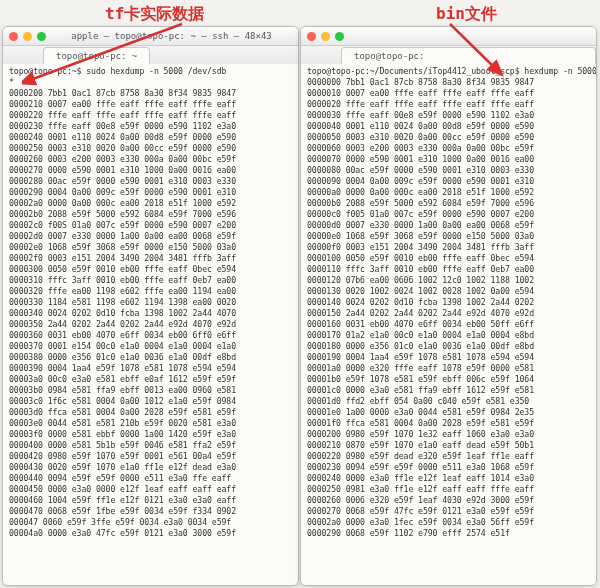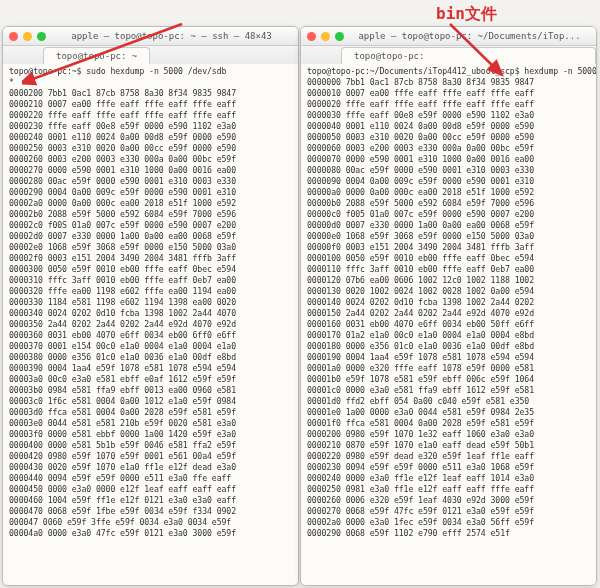--- a/index.html
+++ b/index.html
@@ -18,20 +18,21 @@
   .dot.g{background:#28c840}
   .title{flex:1;text-align:center;font-size:9px;color:#555}
   .tabbar{height:18px;background:linear-gradient(#f5f5f5,#eaeaea);border-bottom:1px solid #ccc;display:flex;align-items:flex-end;padding-left:40px}
   .tab{height:16px;background:#fcfbf8;border:1px solid #c9c9c9;border-bottom:none;border-radius:4px 4px 0 0;padding:0 12px;font-size:9px;color:#555;line-height:16px}
   .content{position:absolute;top:37px;bottom:0;left:0;right:0;background:#fcfbf8;padding:2px 6px;overflow:hidden;white-space:pre;line-height:11px;letter-spacing:-0.1px;font-size:8.2px;color:#333}
 </style>
 </head>
 <body>
 
 <div class="stage">
+  <div class="label left">tf卡实际数据</div>
   <div class="label right">bin文件</div>
 
   <svg class="arrow" style="left:22px;top:18px" width="170" height="70">
     <defs>
         <marker id="ah1" markerWidth="8" markerHeight="8" refX="2" refY="3" orient="auto">
           <path d="M0,0 L0,6 L7,3 z" fill="#d93131"></path>
         </marker>
       </defs>
     <line x1="160" y1="6" x2="8" y2="62" stroke="#d93131" stroke-width="2.5" marker-end="url(#ah1)"></line>
   </svg>
@@ -97,21 +98,20 @@
 0000470 0068 e59f 1fbe e59f 0034 e59f f334 0902
 000047 0060 e59f 3ffe e59f 0034 e3a0 0034 e59f
 00004a0 0000 e3a0 47fc e59f 0121 e3a0 3000 e59f</div>
   </div>
 
   <div class="pane right">
     <div class="titlebar">
       <div class="dot r"></div>
       <div class="dot y"></div>
       <div class="dot g"></div>
-      <div class="title">apple — topo@topo-pc: ~/Documents/iTop...</div>
     </div>
     <div class="tabbar">
       <div class="tab">topo@topo-pc: ~/Documents/iTop4412_uboot_scp</div>
     </div>
     <div class="content" id="content-right">topo@topo-pc:~/Documents/iTop4412_uboot_scp$ hexdump -n 5000 u-boot-iTOP-4412.bin
 0000000 7bb1 0ac1 87cb 8758 8a30 8f34 9835 9847
 0000010 0007 ea00 fffe eaff fffe eaff fffe eaff
 0000020 fffe eaff fffe eaff fffe eaff fffe eaff
 0000030 fffe eaff 00e8 e59f 0000 e590 1102 e3a0
 0000040 0001 e110 0024 0a00 00d8 e59f 0000 e590

